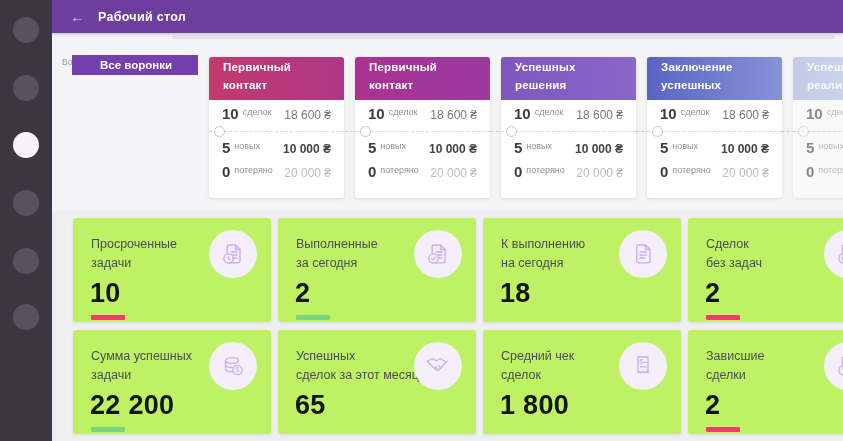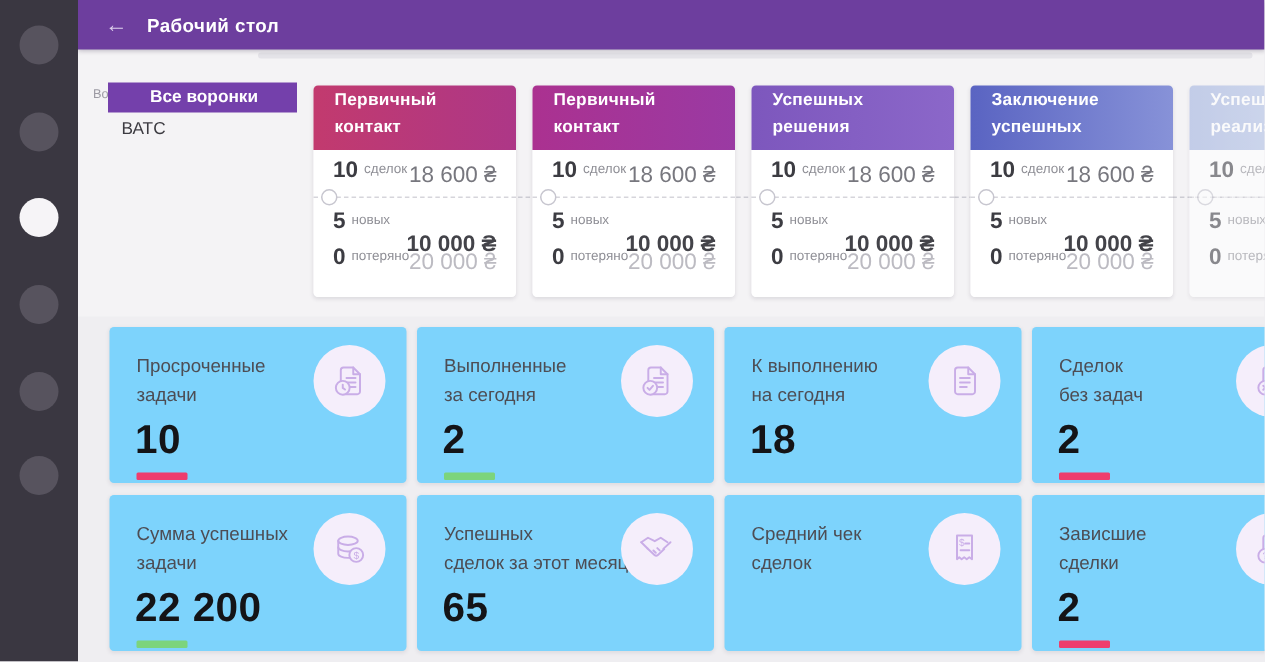--- a/index.html
+++ b/index.html
@@ -31,29 +31,29 @@
   .stage-card{position:relative;flex:0 0 135px;width:135px;height:141px;z-index:1;border-radius:3px;
               box-shadow:0 1px 3px rgba(40,30,60,.12);cursor:pointer;}
   .stage-card.faded{opacity:.58;}
   .stage-head{height:43px;border-radius:3px 3px 0 0;box-sizing:border-box;padding:0 0 0 14px;}
   .stage-head span{color:#fff;font-size:11.5px;font-weight:bold;line-height:1.32;white-space:pre-line;letter-spacing:.2px;}
   .stage-body{position:absolute;top:43px;left:0;right:0;bottom:0;background:#ffffff;border-radius:0 0 3px 3px;}
   .srow{position:absolute;left:13px;right:13px;display:flex;align-items:flex-start;}
   .srow.r1{top:5px;} .srow.r2{top:39px;} .srow.r3{top:63px;}
   .scount{font-size:15px;font-weight:bold;color:#3c3c42;line-height:1.25;}
   .slabel{font-size:9px;color:#8f8f96;margin-left:4px;margin-top:2px;}
-  .sval{position:absolute;right:0;top:3px;font-size:15px;}
-  .sval.v1{color:#77777e;} .sval.v2{color:#434349;font-weight:bold;margin-top:12px;} .sval.v3{color:#bcbbc2;}
+  .sval{position:absolute;right:0;top:3px;font-size:12px;}
+  .sval.v1{color:#77777e;} .sval.v2{color:#434349;font-weight:bold;} .sval.v3{color:#bcbbc2;}
   .node-dash{position:absolute;top:31px;left:0;right:0;border-top:1px dashed #d6d5db;}
   .node-circle{position:absolute;top:26px;left:5px;width:11px;height:11px;border-radius:50%;
                background:#fff;border:1.5px solid #c7c6cf;box-sizing:border-box;}
   
   .metrics{position:absolute;left:73px;top:218px;display:grid;grid-template-columns:repeat(4,198px);
            grid-auto-rows:104px;gap:8px 7px;z-index:4;}
-  .metric-card{position:relative;background:#7dd3fc;border-radius:3px;box-shadow:0 1px 3px rgba(40,30,60,.09);cursor:pointer;}
+  .metric-card{position:relative;background:#bef264;border-radius:3px;box-shadow:0 1px 3px rgba(40,30,60,.09);cursor:pointer;}
   .metric-title{position:absolute;left:18px;top:17px;width:150px;font-size:12.5px;color:#4d4d54;
                 line-height:1.5;white-space:pre-line;}
   .metric-icon{position:absolute;right:14px;top:12px;width:48px;height:48px;border-radius:50%;
                background:#f5eefb;display:flex;align-items:center;justify-content:center;}
   .metric-value{position:absolute;left:17px;top:60px;font-size:27px;font-weight:bold;color:#141417;letter-spacing:.3px;}
   .metric-bar{position:absolute;left:18px;top:97px;width:34px;height:5px;border-radius:1px;}
 </style>
 </head>
 <body>
 
@@ -70,21 +70,20 @@
   <span class="back-arrow">←</span>
   <span class="header-title">Рабочий стол</span>
 </div>
 
 <div class="top-section"></div>
 <div class="scroll-thumb"></div>
 
 <div class="funnels-label">Воронки:</div>
 <div class="funnel-list">
   <div class="funnel-item selected">Все воронки</div>
-  <div class="funnel-item">ВАТС</div>
 </div>
 
 <div class="stages">
   <div class="connector"></div>
 
   <div class="stage-card">
     <div class="stage-head" style="background: linear-gradient(90deg, rgb(194, 58, 110), rgb(173, 55, 135));"><span>Первичный
 контакт</span></div>
     <div class="stage-body">
       <div class="srow r1">
@@ -299,20 +298,21 @@
   <div class="metric-card">
     <div class="metric-title">Средний чек
 сделок</div>
     <div class="metric-icon">
       <svg width="26" height="26" viewBox="0 0 26 26" fill="none" stroke="#c9ade7" stroke-width="1.3" stroke-linecap="round" stroke-linejoin="round">
         <path d="M8 4h10v15.8l-1.8-1.3-1.7 1.3-1.7-1.3-1.7 1.3-1.6-1.3L8 19.8z"></path>
         <text x="11.2" y="11.2" text-anchor="middle" font-size="6.8" fill="#c9ade7" stroke="none" font-family="Liberation Sans, sans-serif">$</text>
         <path d="M13.6 9.3h2.6M10.4 13.8h5.8"></path>
       </svg>
     </div>
+    <div class="metric-value">1 800</div>
 
   </div>
 
   <div class="metric-card">
     <div class="metric-title">Зависшие
 сделки</div>
     <div class="metric-icon">
       <svg width="26" height="26" viewBox="0 0 26 26" fill="none" stroke="#c9ade7" stroke-width="1.3" stroke-linecap="round" stroke-linejoin="round">
         <path d="M9 4h6.5L20 8.5V20a1.8 1.8 0 0 1-1.8 1.8H9A1.8 1.8 0 0 1 7.2 20V5.8A1.8 1.8 0 0 1 9 4z"></path>
         <path d="M15.5 4v4.5H20"></path>

